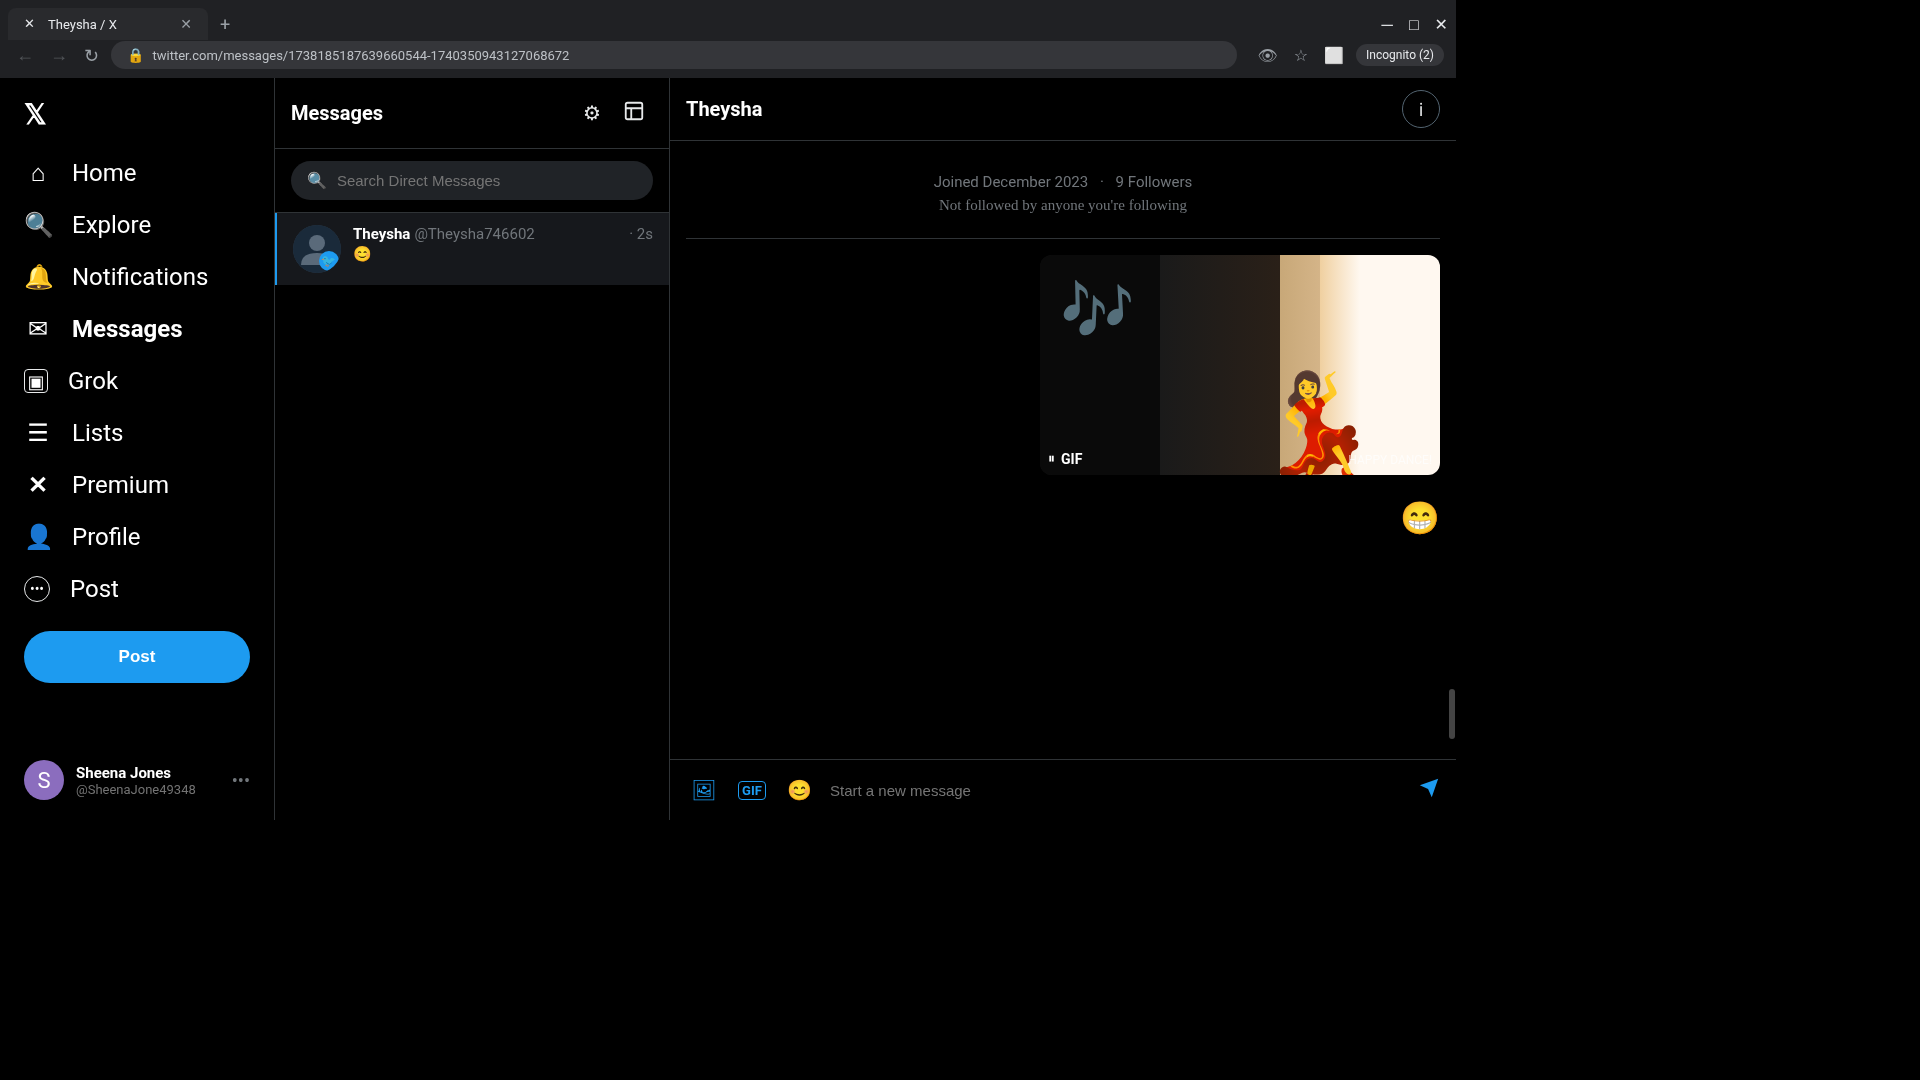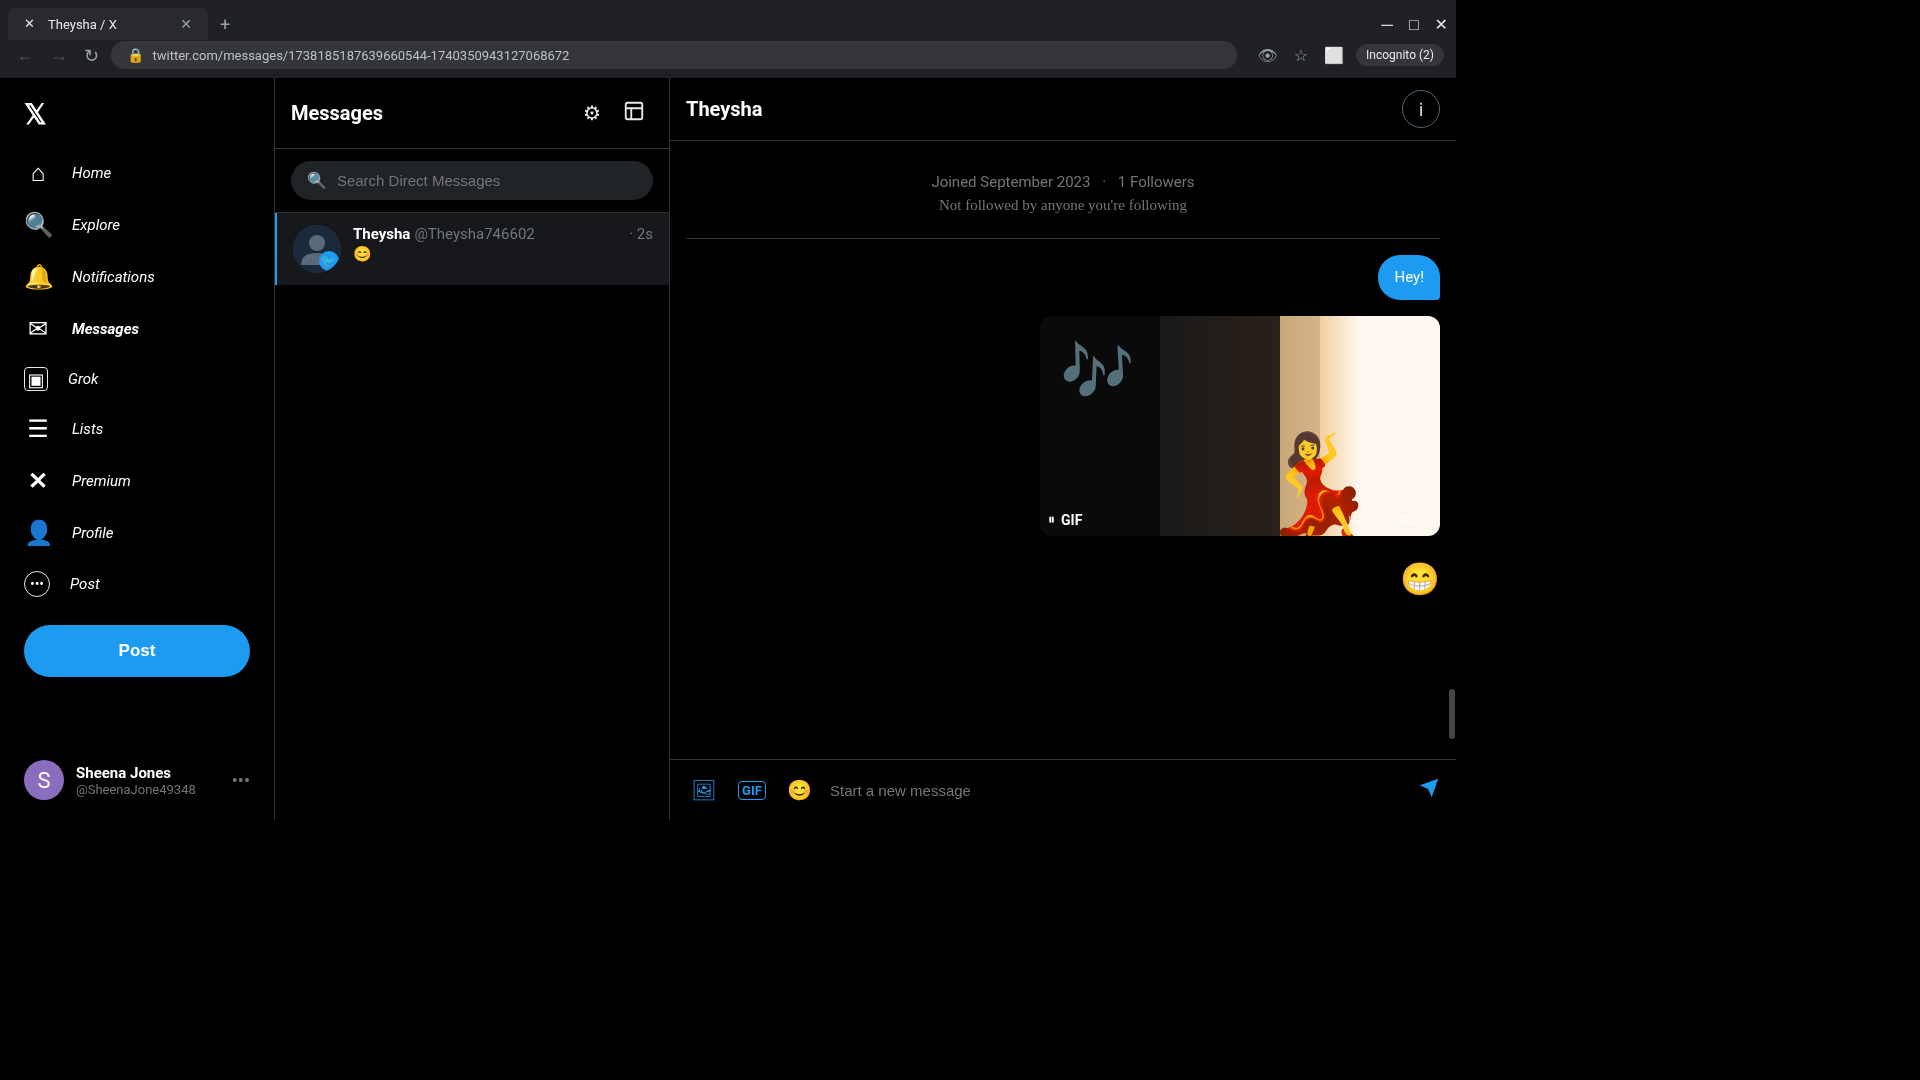--- a/index.html
+++ b/index.html
@@ -146,23 +146,22 @@
       font-size: 20px;
       transition: background 0.2s;
     }
     .nav-item.active .nav-label { font-weight: 700; }
     .nav-icon {
       font-size: 24px;
       width: 28px;
       text-align: center;
     }
     .nav-label {
-      font-size: 15px;
+      font-size: 24px;
       color: #fff;
-      font-style: italic;
     }
     .nav-item.active .nav-icon,
     .nav-item.active .nav-label { color: #fff; }
     .post-btn {
       background: #1d9bf0;
       color: #fff;
       border: none;
       border-radius: 30px;
       padding: 16px;
       font-size: 17px;
@@ -592,32 +591,27 @@
       <span class="chat-title">Theysha</span>
       <div class="chat-action-btn">
         <span style="font-size:18px;">ℹ</span>
       </div>
     </div>
 
     <div class="chat-messages">
 
       <div class="profile-info">
         <div class="profile-meta">
-          <span>Joined September 2023</span>
+          <span>Joined December 2023</span>
           <span> · </span>
-          <span>1 Followers</span>
+          <span>9 Followers</span>
         </div>
         <div class="profile-followers">Not followed by anyone you're following</div>
       </div>
 
-      <div class="message-group">
-        <div class="message-bubble message-sent">
-          <span>Hey!</span>
-        </div>
-      </div>
 
       <div class="message-group">
         <div class="gif-message">
           <div class="gif-container">
             <div class="gif-placeholder">
 
               <div style="position:absolute;left:0;top:0;width:100%;height:100%;background:linear-gradient(to right, #0a0a0a 0%, #0a0a0a 30%, #1a1a1a 30%, #2a2018 60%, #c8a878 60%, #d4b488 70%, #f0d0a0 70%, #fff8f0 80%);"></div>
 
               <div style="position:absolute;right:60px;top:20px;bottom:0;display:flex;align-items:flex-end;">
                 <div style="font-size:100px;line-height:1;">💃</div>

